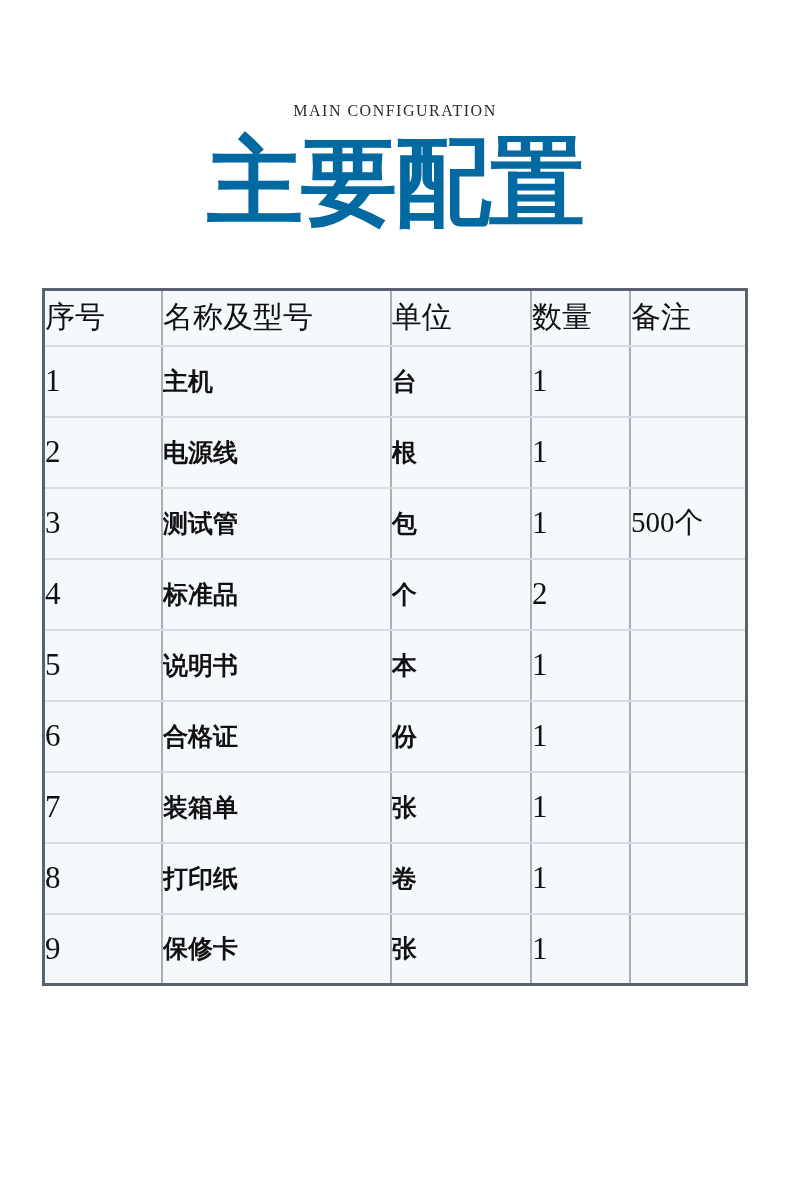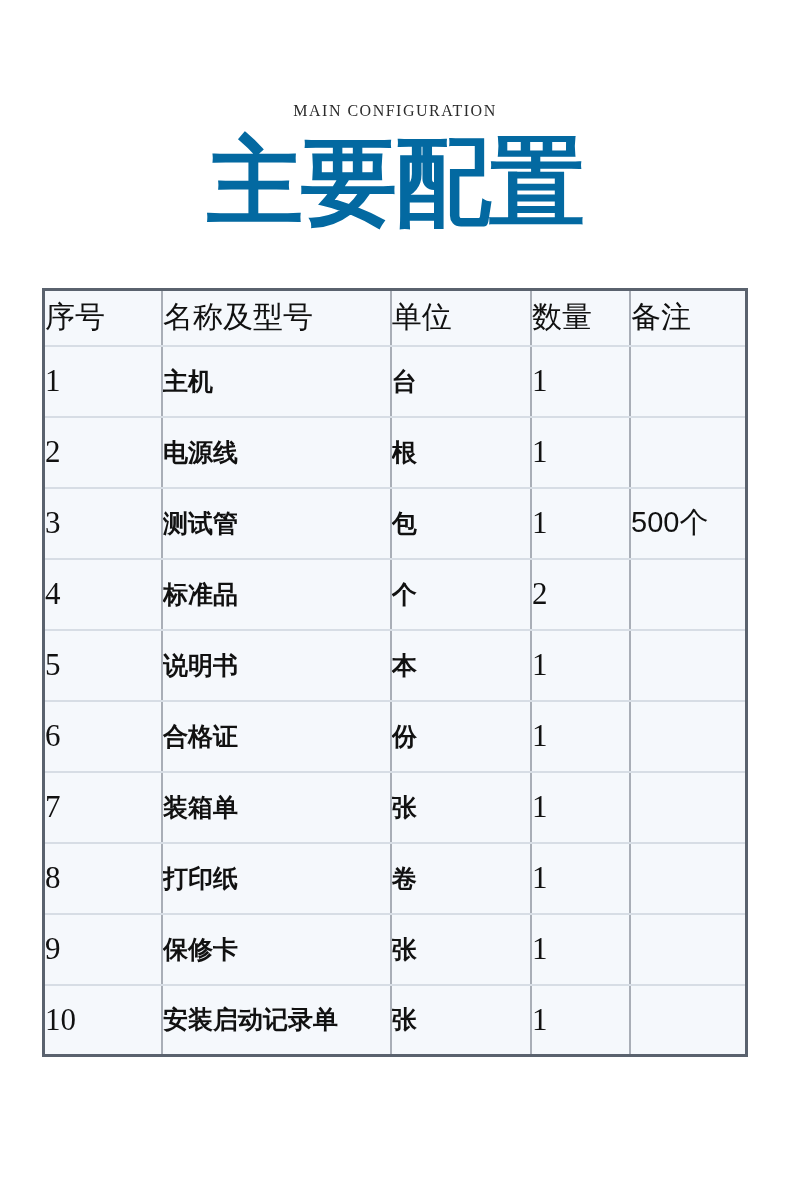--- a/index.html
+++ b/index.html
@@ -81,21 +81,21 @@
   td.col-seq,td.col-qty{
     font-family:"Liberation Serif","DejaVu Serif",serif;
     font-size:31px;
     font-weight:400;
   }
   td.col-name,td.col-unit{
     font-size:25px;
     font-weight:700;
   }
   td.col-remark{
-    font-family:Liberation Sans, sans-serif;
+    font-family:Liberation Serif, serif;
     font-size:29px;
     font-weight:400;
   }
 </style>
 </head>
 <body>
 
 <div class="page">
 
   <div class="eyebrow">MAIN CONFIGURATION</div>
@@ -170,24 +170,17 @@
             <td class="col-qty">1</td>
             <td class="col-remark"></td>
           </tr>
           <tr>
             <td class="col-seq">9</td>
             <td class="col-name">保修卡</td>
             <td class="col-unit">张</td>
             <td class="col-qty">1</td>
             <td class="col-remark"></td>
           </tr>
-          <tr>
-            <td class="col-seq">10</td>
-            <td class="col-name">安装启动记录单</td>
-            <td class="col-unit">张</td>
-            <td class="col-qty">1</td>
-            <td class="col-remark"></td>
-          </tr>
         </tbody>
     </table>
   </div>
 
 </div>
 
 </body></html>

